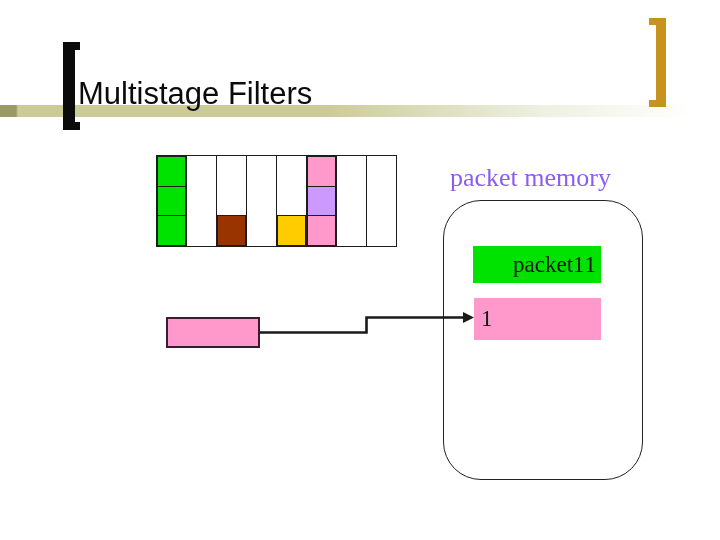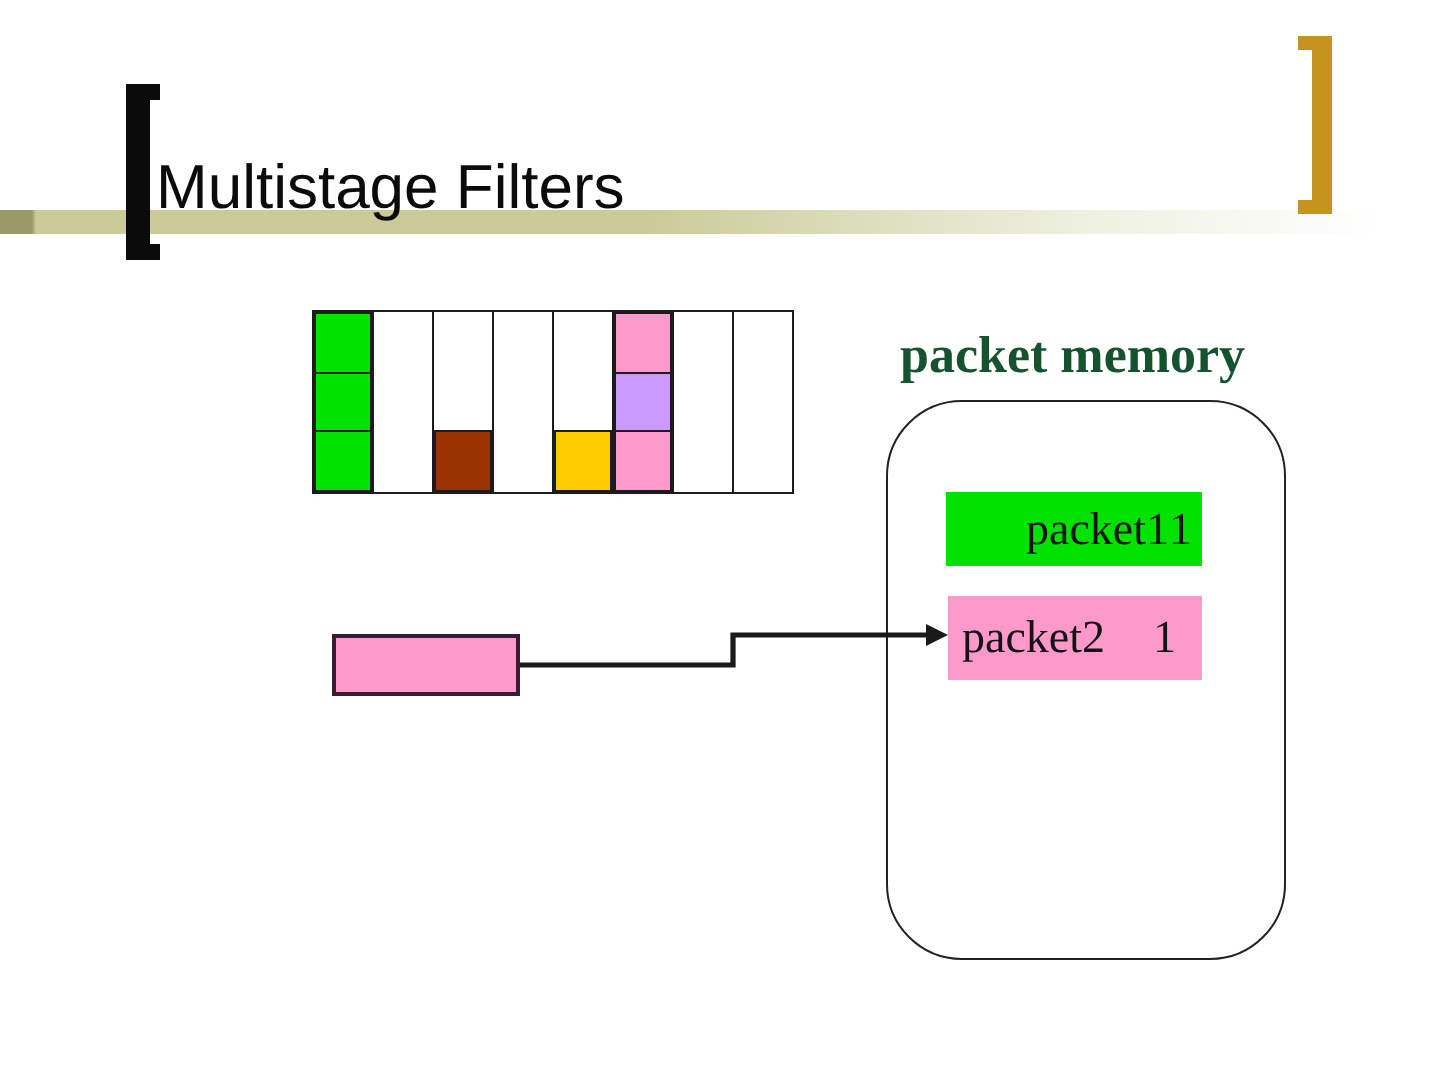--- a/index.html
+++ b/index.html
@@ -51,21 +51,21 @@
   }
   .grid-col:last-child { border-right: none; }
   .grid-cell {
     position: absolute; left: 0; right: 0; height: 33.9%;
     box-sizing: border-box; border: 1px solid #1c1c1c;
   }
 
   
   .packet-memory-label {
     position: absolute; left: 450px; top: 163px;
-    font-size: 26px; color: #14532d; white-space: nowrap; font-weight: bold;
+    font-size: 26px; color: #8b5cf6; white-space: nowrap;
   }
   .packet-memory-box {
     position: absolute; left: 443px; top: 200px;
     width: 200px; height: 280px; box-sizing: border-box;
     border: 1px solid #222222; border-radius: 38px;
     background: #ffffff;
   }
   .packet-row {
     position: absolute;
     display: flex; align-items: center; justify-content: space-between;
@@ -120,21 +120,20 @@
     </div>
 
   <div class="packet-memory-label">packet memory</div>
   <div class="packet-memory-box"></div>
 
   <div class="packet-row packet-row-1" style="background-color: rgb(0, 227, 0); padding-left: 40px;">
     <span>packet1</span>
     <span>1</span>
   </div>
   <div class="packet-row packet-row-2" style="background-color: rgb(255, 153, 204);">
-    <span>packet2</span>
     <span>1</span>
   </div>
 
   <div class="source-rect" style="background-color: rgb(255, 153, 204);"></div>
 
   <svg class="connector-svg" viewBox="0 0 720 540" xmlns="http://www.w3.org/2000/svg">
     <polyline points="260,332.5 366.5,332.5 366.5,317.5 465,317.5" fill="none" stroke="#1a1a1a" stroke-width="2.6"></polyline>
     <polygon points="463,312 474,317.5 463,323" fill="#1a1a1a"></polygon>
   </svg>
 

